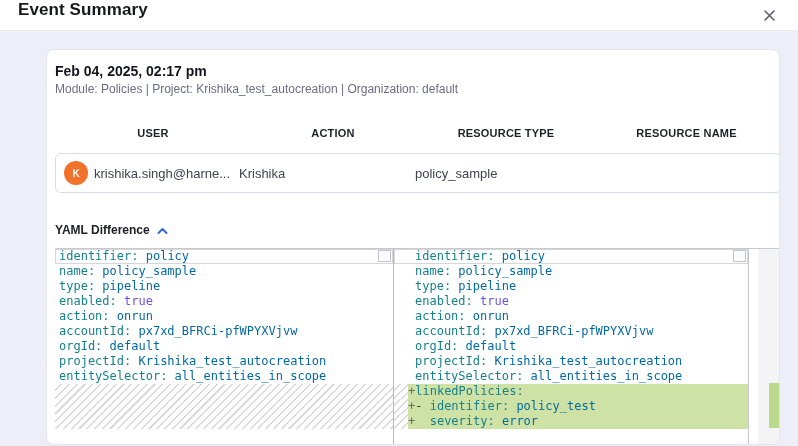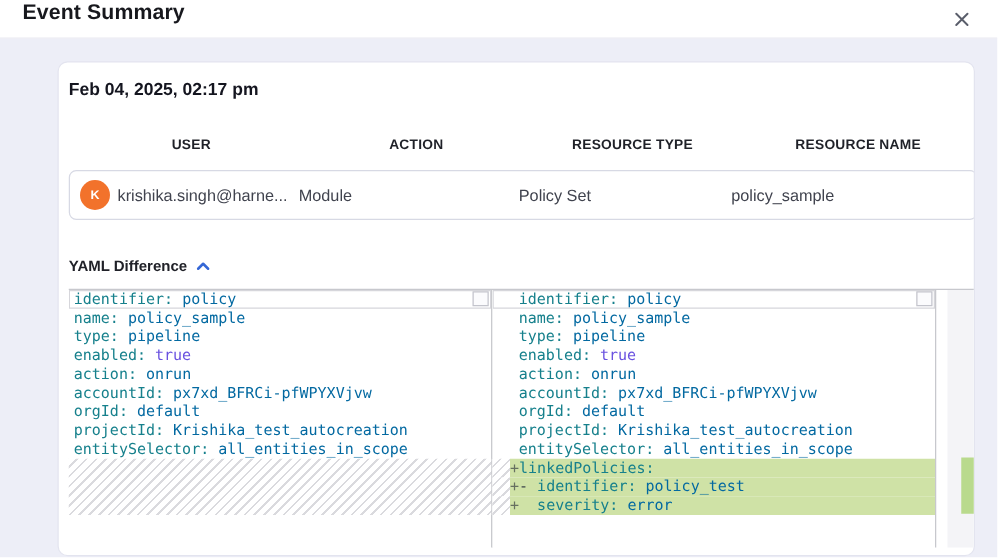--- a/index.html
+++ b/index.html
@@ -68,35 +68,35 @@
           <path d="M2 2 L11 11 M11 2 L2 11" stroke="#5a5e6b" stroke-width="1.6" stroke-linecap="round"></path>
         </svg>
     </span>
   </button>
 </div>
 
 <div class="dlg-body">
   <div class="card">
 
     <div class="evt-date">Feb 04, 2025, 02:17 pm</div>
+    <div class="evt-meta">Module: Policies | Project: Krishika_test_autocreation | Organization: default</div>
 
     <div class="tbl">
       <div class="tbl-head">
         <div>USER</div>
         <div>ACTION</div>
         <div>RESOURCE TYPE</div>
         <div>RESOURCE NAME</div>
       </div>
       <div class="tbl-row">
         <div class="user-cell">
           <div class="avatar">K</div>
           <div class="user-name">krishika.singh@harne...</div>
         </div>
-        <div>Module</div>
-        <div>Policy Set</div>
+        <div>Krishika</div>
         <div>policy_sample</div>
       </div>
     </div>
 
     <div class="yaml-toggle">
       <span class="yaml-label">YAML Difference</span>
       <span>
         <svg width="11" height="8" viewBox="0 0 11 8">
             <polyline points="1.5,6 5.5,2 9.5,6" fill="none" stroke="#3567d6" stroke-width="2" stroke-linecap="round" stroke-linejoin="round"></polyline>
           </svg>

